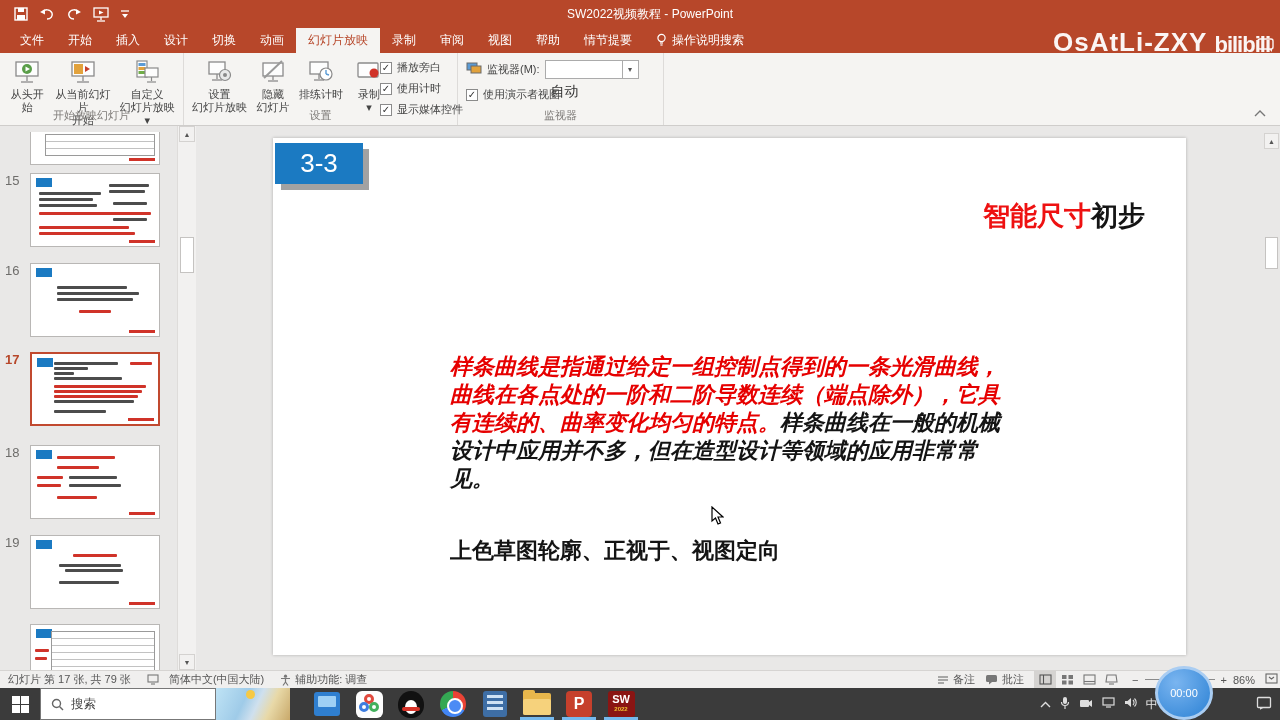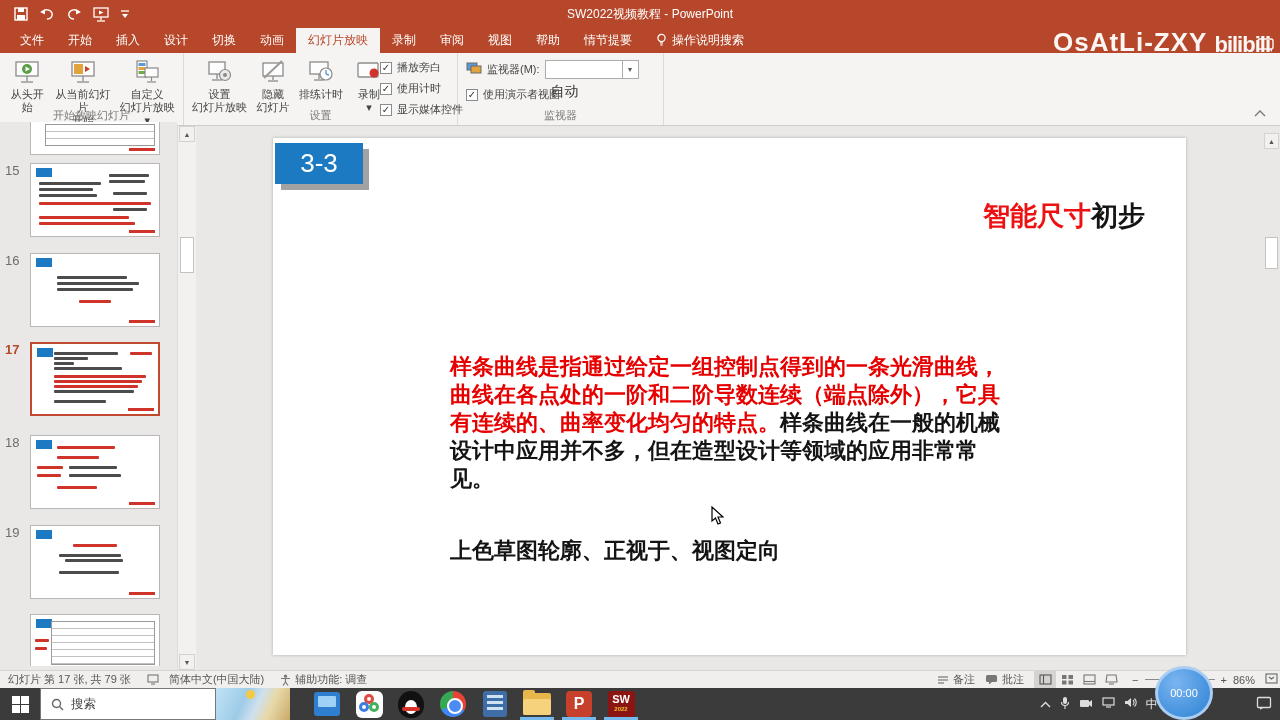--- a/index.html
+++ b/index.html
@@ -49,21 +49,21 @@
           text-align:center; color:#333; }
   .mon-row { position:absolute; left:8px; top:7px; display:flex; align-items:center; gap:5px; font-size:11px; color:#444; }
   .mon-select { width:94px; height:19px; background:#fff; border:1px solid #ababab; display:flex; align-items:center; }
   .mon-select .val { flex:1; padding-left:5px; font-size:14px; color:#333;margin-top:44px; }
   .mon-select .car { width:16px; height:100%; border-left:1px solid #ababab; display:flex; align-items:center;
                      justify-content:center; font-size:8px; color:#555; }
   .mon-cb { position:absolute; left:8px; top:34px; }
   .ribbon-collapse { position:absolute; right:14px; bottom:4px; }
 
   
-  .thumb-panel { position:absolute; left:0; top:122px; width:177px; bottom:50px; background:#e9e8e7; overflow:hidden; }
+  .thumb-panel { position:absolute; left:0; top:132px; width:177px; bottom:50px; background:#e9e8e7; overflow:hidden; }
   .thumb { position:absolute; left:30px; width:130px; height:74px; background:#fff; border:1px solid #b9b7b5; }
   .thumb.selected { border:2px solid #c1492f; }
   .tnum { position:absolute; left:5px; font-size:13px; color:#6e6d6b; }
   .mbadge { position:absolute; left:5px; top:4px; width:16px; height:9px; background:#1b7ac2; }
   .mb { position:absolute; height:3px; background:#4c4c4c; border-radius:1px; }
   .mb.red { background:#d03329; }
   .mfoot { position:absolute; right:4px; bottom:3px; width:26px; height:3px; background:#d03329; }
   .mtable { position:absolute; border:1px solid #9a9a9a;
             background:repeating-linear-gradient(to bottom,transparent 0 6px,#c2c2c2 6px 7px); }
 
@@ -76,21 +76,21 @@
   .main-area { position:absolute; left:196px; top:126px; right:0; bottom:50px; background:#e9e8e7; }
   .slide { position:absolute; left:77px; top:12px; width:913px; height:517px; background:#fff;
            box-shadow:0 0 3px rgba(0,0,0,.25); }
   .badge { position:absolute; left:2px; top:5px; width:88px; height:41px; background:#1b7ac2; color:#fff;
            display:flex; align-items:center; justify-content:center; font-size:26px;
            box-shadow:6px 6px 0 rgba(70,70,70,.5); }
   .slide-lines { position:absolute; left:177px; top:50px; font-size:22px; font-weight:bold; color:#141414; line-height:27.5px; }
   .annot { position:absolute; left:710px; top:60px; font-size:27px; font-weight:bold; }
   .annot .r { color:#ee1111; }
   .annot .b { color:#141414; }
-  .para { position:absolute; left:177px; top:215px; width:562px; font-size:22px; font-weight:bold; line-height:28px; }
+  .para { position:absolute; left:177px; top:215px; width:562px; font-size:22px; font-weight:bold; line-height:28px;font-style:italic; }
   .para .r { color:#e60000; }
   .para .b { color:#141414; }
   .bottom-line { position:absolute; left:177px; top:398px; font-size:22px; font-weight:bold; color:#141414; }
   .credit { position:absolute; right:8px; top:482px; font-size:17px; font-weight:bold; font-style:italic; color:#d20000; }
   .credit .q { text-decoration:underline; }
   .cursor { position:absolute; left:438px; top:368px; }
 
   
   .statusbar { position:absolute; left:0; right:0; bottom:32px; height:18px; background:#f0efee;
                border-top:1px solid #d6d4d2; display:flex; align-items:center; font-size:11px; color:#555; }

